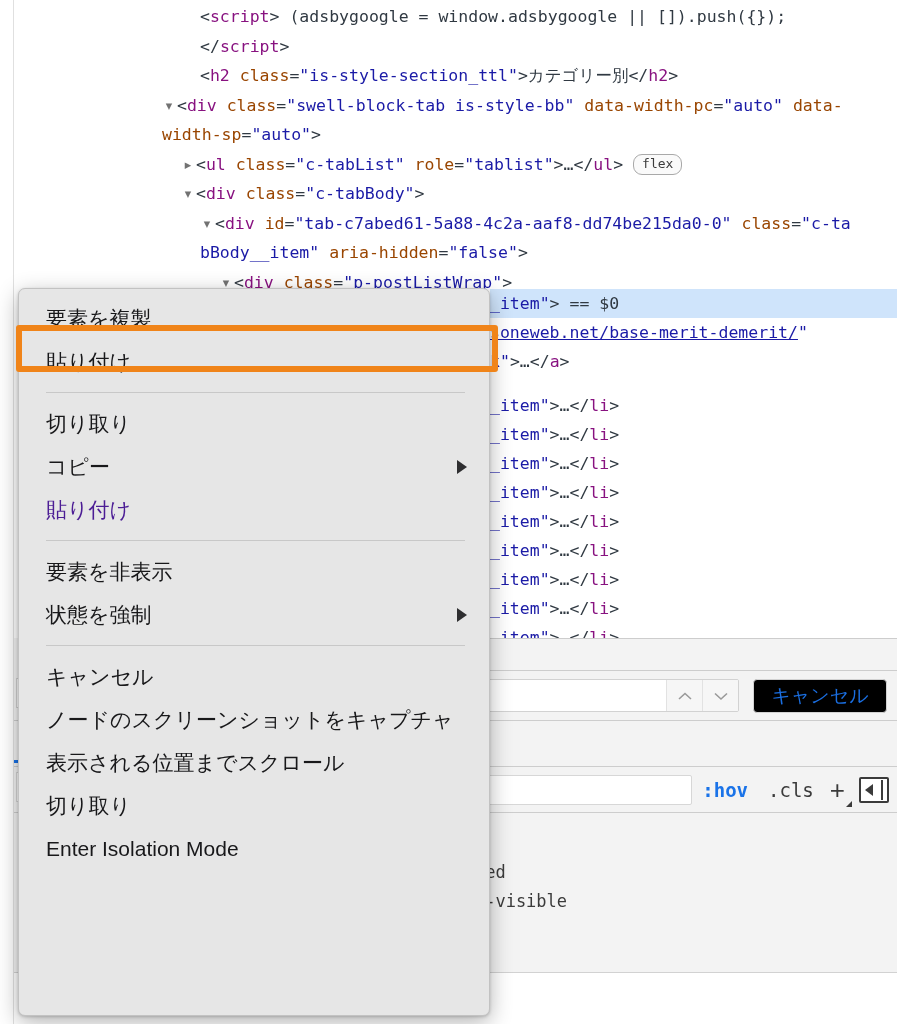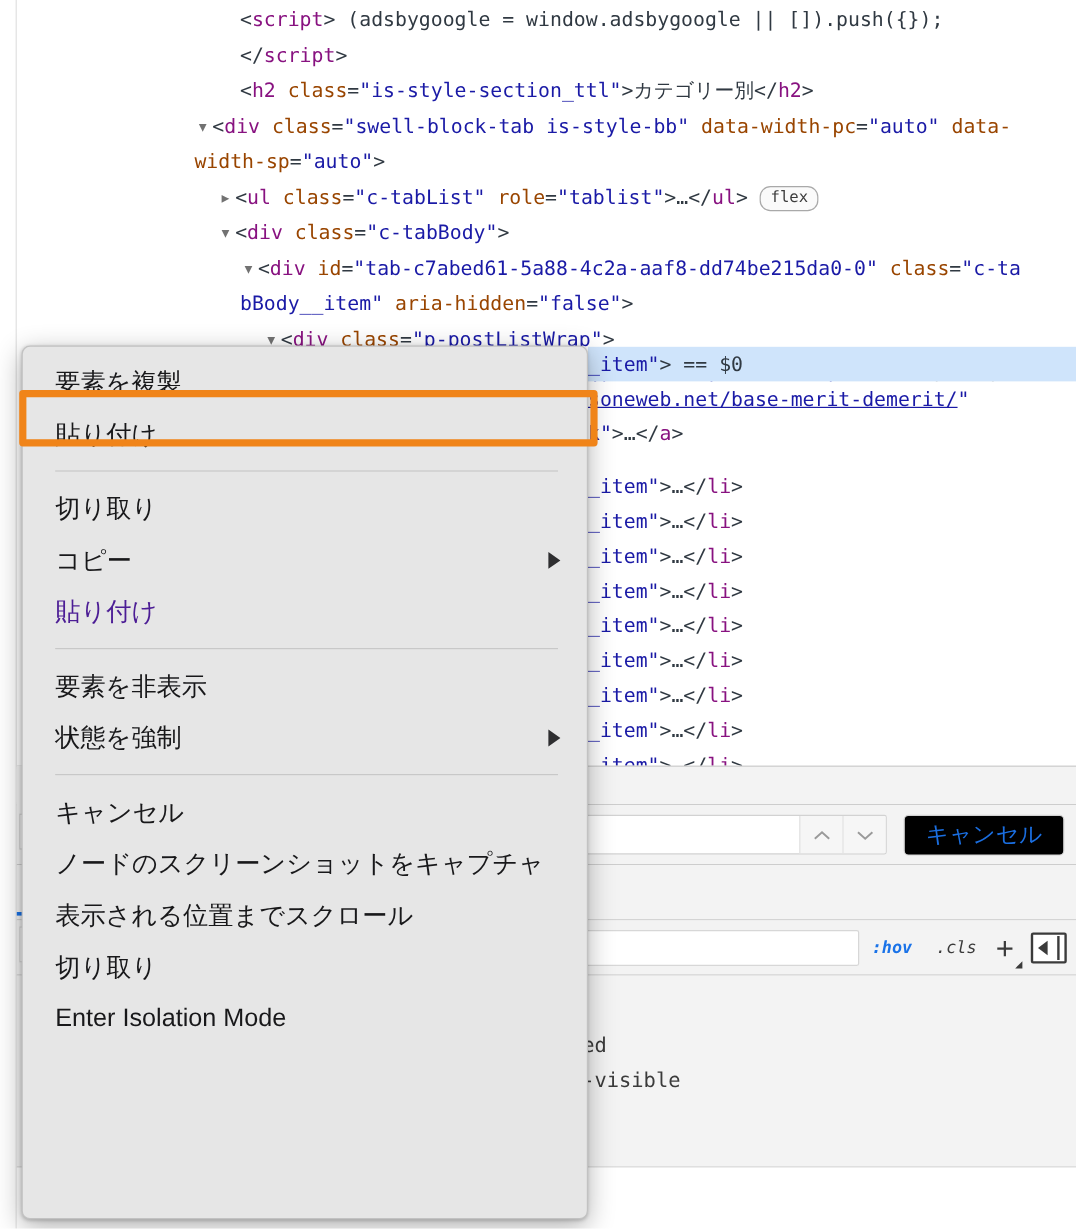--- a/index.html
+++ b/index.html
@@ -103,21 +103,21 @@
   .styles-toolbar {
     position: absolute; left: 14px; top: 767px; right: 0; height: 46px;
     background: #f3f3f3; border-bottom: 1px solid #cdcdcd;
     display: flex; align-items: center; padding: 0 8px;
   }
   .filter-box {
     flex: 1; height: 30px; background: #fff; border: 1px solid #d7d7d7; border-radius: 2px;
   }
   .st-item {
     font-family: "DejaVu Sans Mono", "Liberation Mono", monospace;
-    font-size: 14px; padding: 0 10px; color: #3b3b3b; font-style: italic;
+    font-size: 19px; padding: 0 10px; color: #3b3b3b;
   }
   .st-item.hov { color: #1a73e8; font-weight: bold; }
   .st-plus { font-size: 26px; color: #3b3b3b; padding: 0 6px; position: relative; line-height: 1; }
   .st-plus .corner {
     position: absolute; right: -1px; bottom: -4px;
     width: 0; height: 0; border-left: 6px solid transparent; border-bottom: 6px solid #3b3b3b;
   }
   .st-panel-btn {
     width: 30px; height: 26px; border: 2px solid #3b3b3b; border-radius: 2px;
     margin-left: 8px; display: flex; align-items: center; position: relative; background: #fff;

